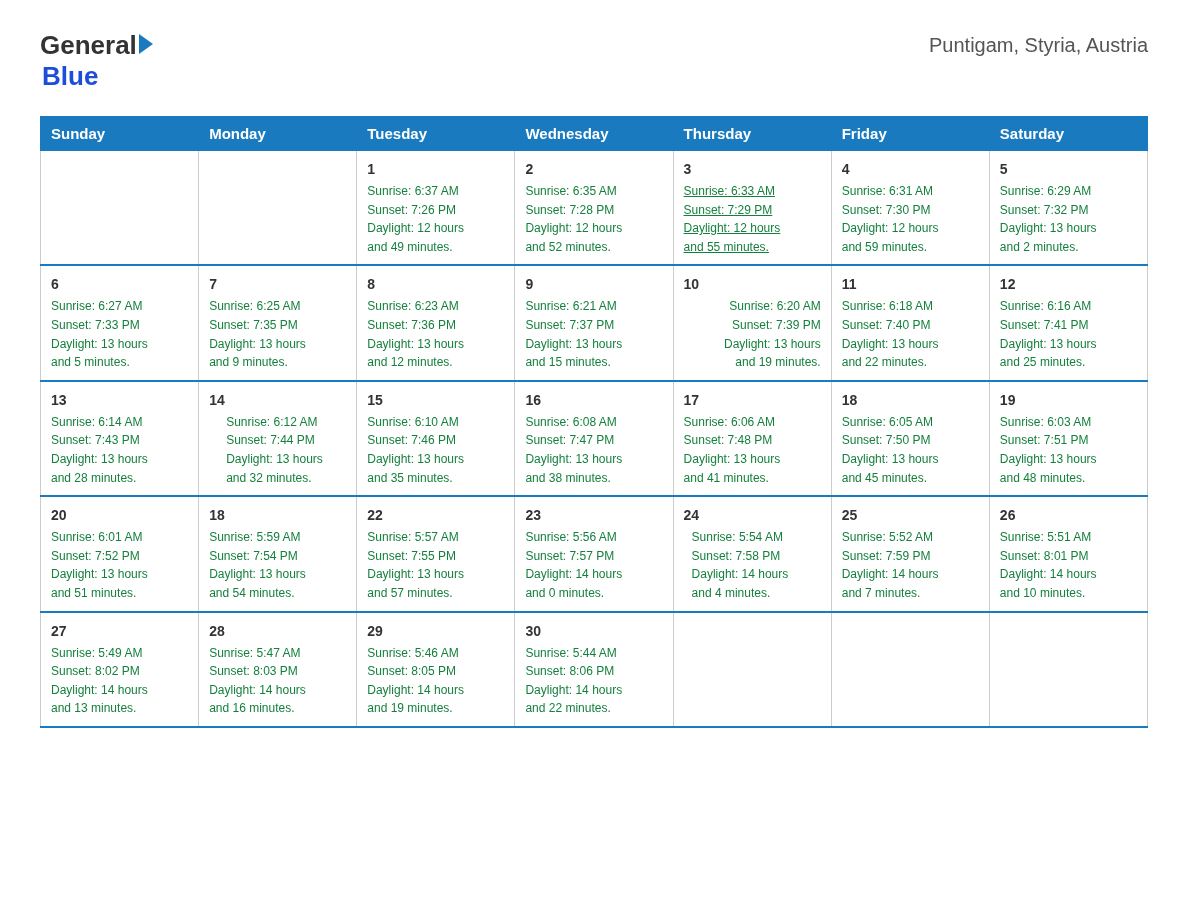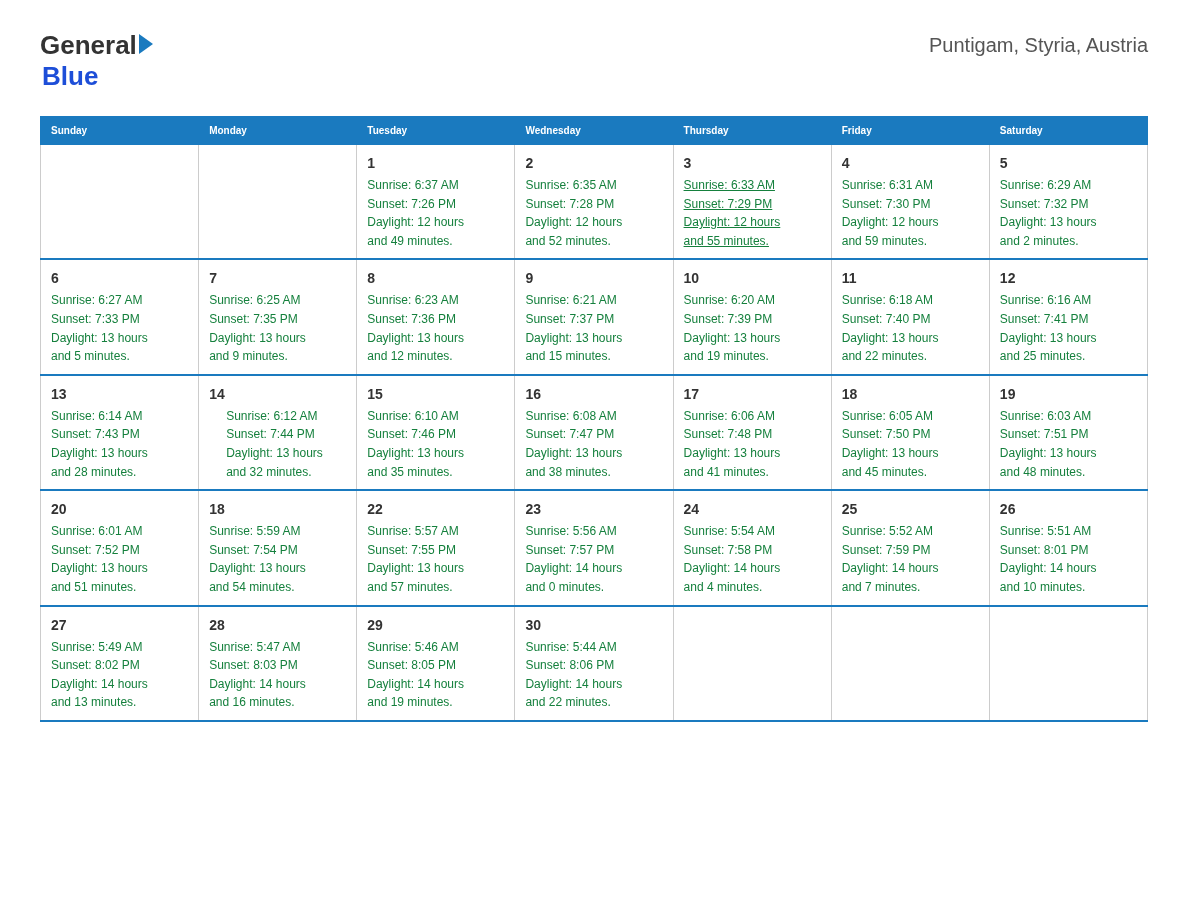--- a/index.html
+++ b/index.html
@@ -60,21 +60,21 @@
       margin-top: 4px;
     }
     .calendar-table {
       width: 100%;
       border-collapse: collapse;
       table-layout: fixed;
     }
     .calendar-table thead th {
       background-color: #1a7abf;
       color: #fff;
-      font-size: 10px;
+      font-size: 15px;
       font-weight: 600;
       padding: 8px 10px;
       text-align: left;
       border: 1px solid #1a7abf;
     }
     .calendar-table tbody td {
       vertical-align: top;
       padding: 8px 10px;
       border: 1px solid #ccc;
       font-size: 12.5px;
@@ -195,21 +195,21 @@
         </td>
         <td>
           <span class="day-number">9</span>
           <div class="day-info" style="white-space: pre-line;">Sunrise: 6:21 AM
 Sunset: 7:37 PM
 Daylight: 13 hours
 and 15 minutes.</div>
         </td>
         <td>
           <span class="day-number">10</span>
-          <div class="day-info" style="white-space: pre-line;">Sunrise: 6:20 AM
+          <div class="day-info" style="white-space: pre-line; text-align: right;">Sunrise: 6:20 AM
 Sunset: 7:39 PM
 Daylight: 13 hours
 and 19 minutes.</div>
         </td>
         <td>
           <span class="day-number">11</span>
           <div class="day-info" style="white-space: pre-line;">Sunrise: 6:18 AM
 Sunset: 7:40 PM
 Daylight: 13 hours
 and 22 minutes.</div>
@@ -297,21 +297,21 @@
         </td>
         <td>
           <span class="day-number">23</span>
           <div class="day-info" style="white-space: pre-line;">Sunrise: 5:56 AM
 Sunset: 7:57 PM
 Daylight: 14 hours
 and 0 minutes.</div>
         </td>
         <td>
           <span class="day-number">24</span>
-          <div class="day-info" style="white-space: pre-line;">Sunrise: 5:54 AM
+          <div class="day-info" style="white-space: pre-line; margin-left: 8px;">Sunrise: 5:54 AM
 Sunset: 7:58 PM
 Daylight: 14 hours
 and 4 minutes.</div>
         </td>
         <td>
           <span class="day-number">25</span>
           <div class="day-info" style="white-space: pre-line;">Sunrise: 5:52 AM
 Sunset: 7:59 PM
 Daylight: 14 hours
 and 7 minutes.</div>

